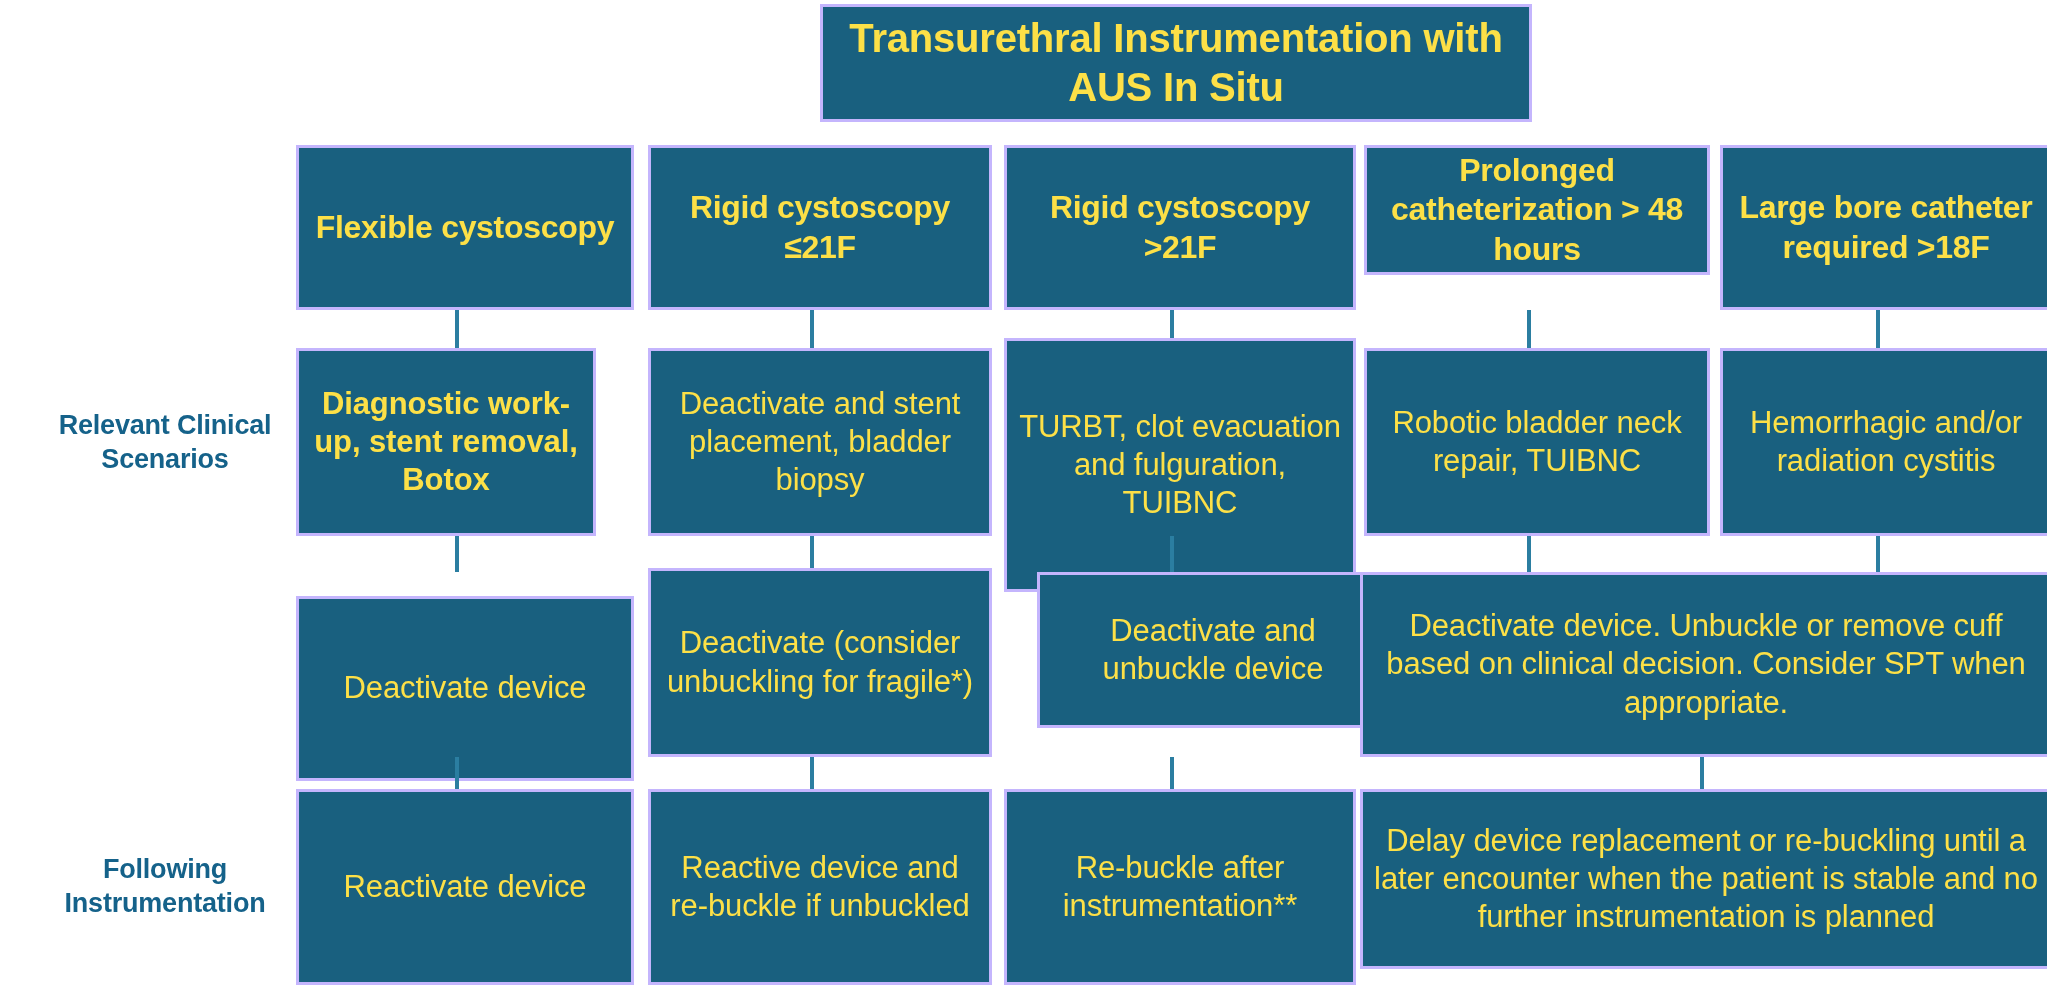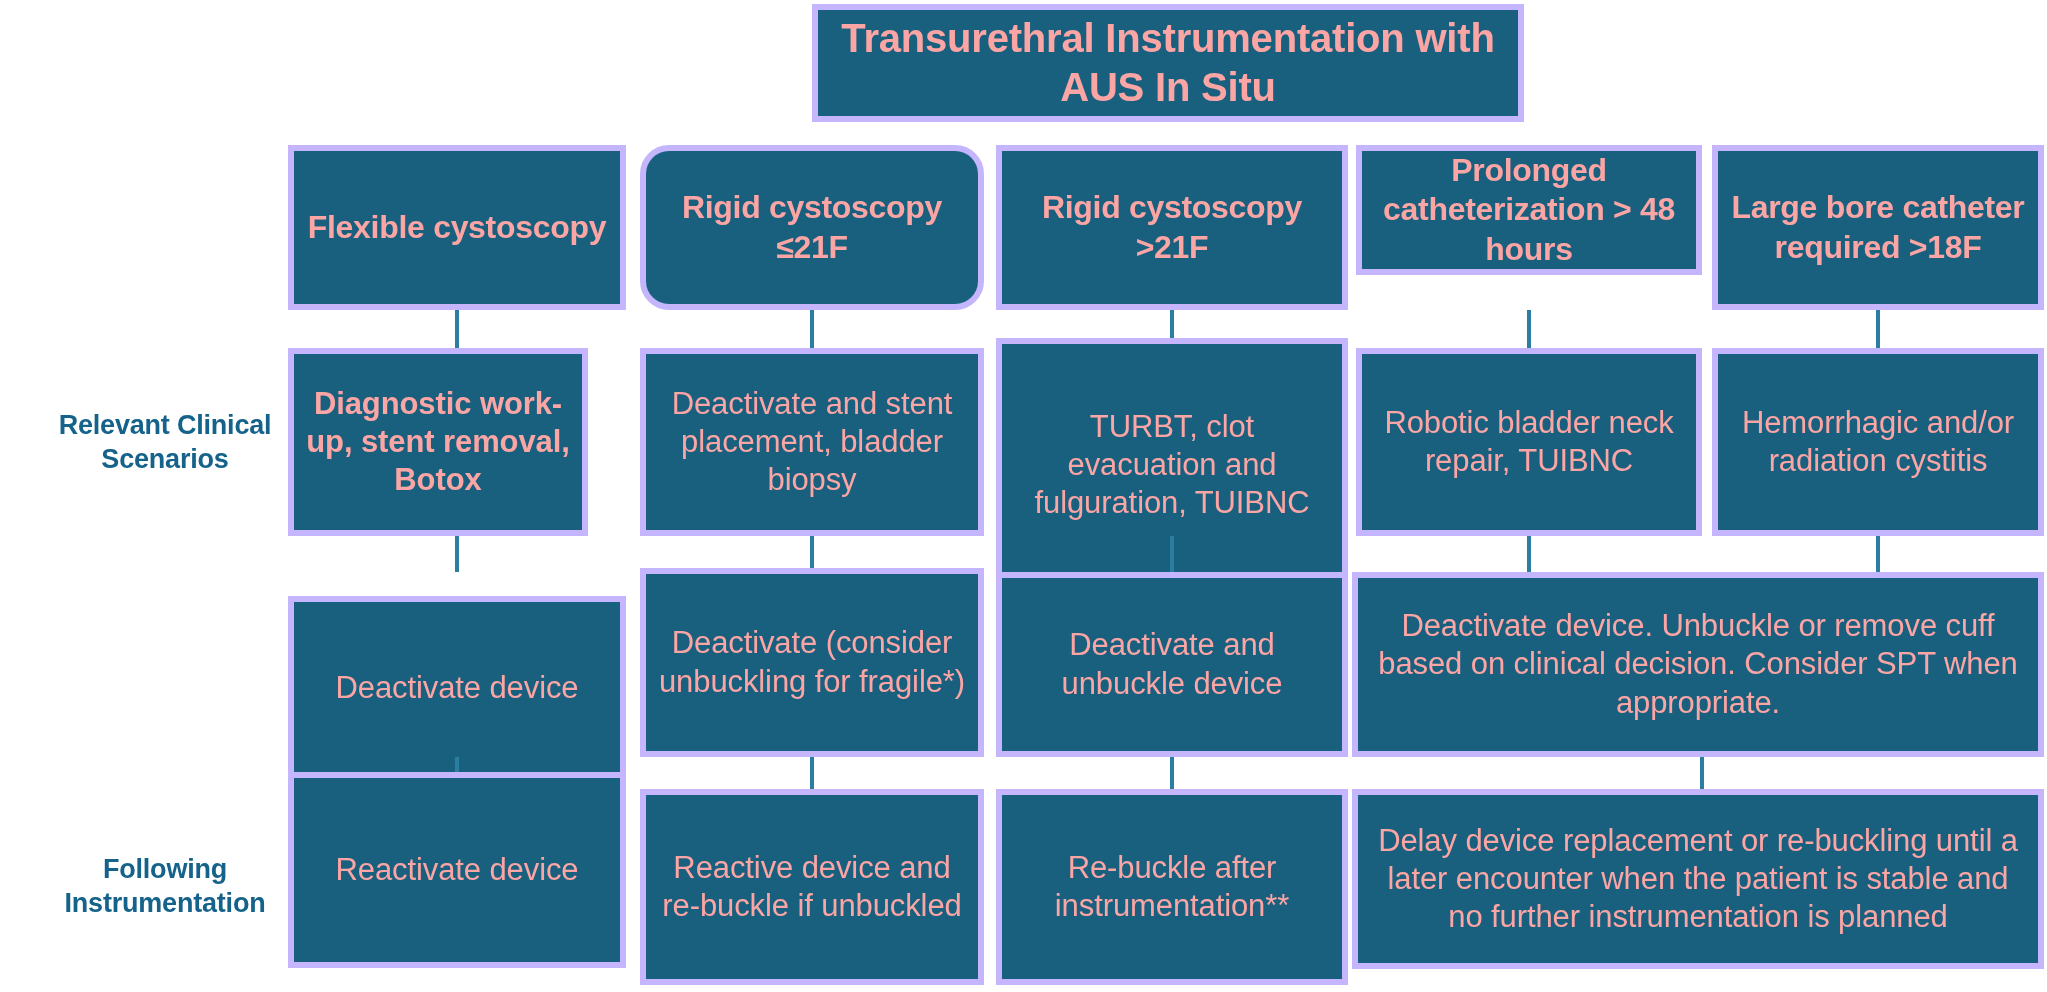--- a/index.html
+++ b/index.html
@@ -18,28 +18,29 @@
     height: 992px;
     background: #ffffff;
     overflow: hidden;
   }
 
   
   .box {
     position: absolute;
     box-sizing: border-box;
     background: #19607f;
-    border: 6px solid #c4b5fd;
-    color: #fca5a5;
+    border: 3px solid #c4b5fd;
+    color: #fde047;
     display: flex;
     align-items: center;
     justify-content: center;
     text-align: center;
     line-height: 1.18;
     padding: 6px 10px;
+    margin-left: 8px;
     -webkit-font-smoothing: antialiased;
   }
   .box span {
     display: block;
     width: 100%;
   }
 
   
   .title-box {
     font-size: 40px;
@@ -92,21 +93,21 @@
 
 <div id="chart">
 
   <div class="box title-box" style="left:812px; top:4px; width:712px; height:118px;">
     <span>Transurethral Instrumentation with AUS In Situ</span>
   </div>
 
   <div class="box header-box" style="left:288px; top:145px; width:338px; height:165px;">
     <span>Flexible cystoscopy</span>
   </div>
-  <div class="box header-box" style="left:640px; top:145px; width:344px; height:165px;border-radius:29px;">
+  <div class="box header-box" style="left:640px; top:145px; width:344px; height:165px;">
     <span>Rigid cystoscopy ≤21F</span>
   </div>
   <div class="box header-box" style="left:996px; top:145px; width:352px; height:165px;">
     <span>Rigid cystoscopy &gt;21F</span>
   </div>
   <div class="box header-box" style="left:1356px; top:145px; width:346px; height:130px;padding-left:10px;">
     <span>Prolonged catheterization &gt; 48 hours</span>
   </div>
   <div class="box header-box" style="left:1712px; top:145px; width:332px; height:165px;">
     <span>Large bore catheter required &gt;18F</span>
@@ -144,37 +145,37 @@
   <div class="connector" style="left:1527px; top:536px; height:36px;"></div>
   <div class="connector" style="left:1876px; top:536px; height:36px;"></div>
 
 
   <div class="box cell-box" style="left:288px; top:596px; width:338px; height:185px;">
     <span>Deactivate device</span>
   </div>
   <div class="box cell-box" style="left:640px; top:568px; width:344px; height:189px;">
     <span>Deactivate (consider unbuckling for fragile*)</span>
   </div>
-  <div class="box cell-box" style="left:996px; top:572px; width:352px; height:185px;">
+  <div class="box cell-box" style="left:1029px; top:572px; width:352px; height:156px;">
     <span>Deactivate and unbuckle device</span>
   </div>
   <div class="box cell-box" style="left:1352px; top:572px; width:692px; height:185px;">
     <span>Deactivate device. Unbuckle or remove cuff based on clinical decision. Consider SPT when appropriate.</span>
   </div>
 
   <div class="connector" style="left:455px; top:757px; height:32px;"></div>
   <div class="connector" style="left:810px; top:757px; height:32px;"></div>
   <div class="connector" style="left:1170px; top:757px; height:32px;"></div>
   <div class="connector" style="left:1700px; top:757px; height:32px;"></div>
 
   <div class="row-label" style="left:0px; top:789px; width:282px; height:196px;">
     <span>Following Instrumentation</span>
   </div>
 
-  <div class="box cell-box" style="left:288px; top:772px; width:338px; height:196px;text-align:center;">
+  <div class="box cell-box" style="left:288px; top:789px; width:338px; height:196px;text-align:center;">
     <span>Reactivate device</span>
   </div>
   <div class="box cell-box" style="left:640px; top:789px; width:344px; height:196px;">
     <span>Reactive device and re-buckle if unbuckled</span>
   </div>
   <div class="box cell-box" style="left:996px; top:789px; width:352px; height:196px;">
     <span>Re-buckle after instrumentation**</span>
   </div>
   <div class="box cell-box" style="left:1352px; top:789px; width:692px; height:180px;">
     <span>Delay device replacement or re-buckling until a later encounter when the patient is stable and no further instrumentation is planned</span>

